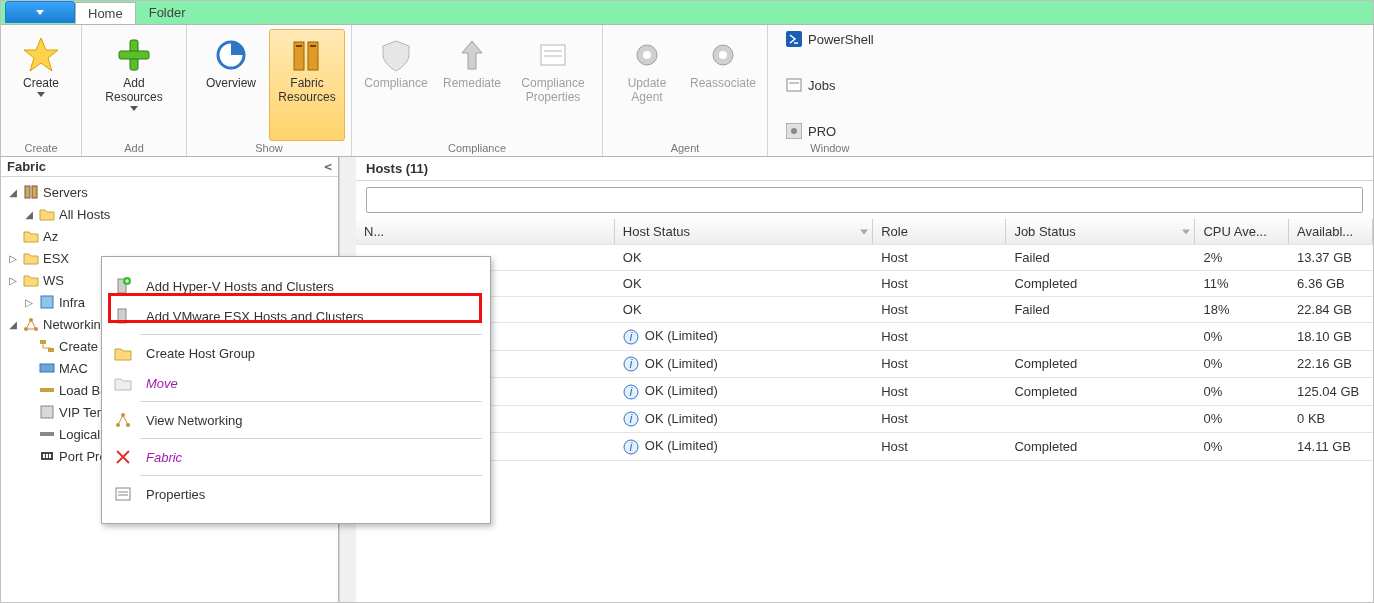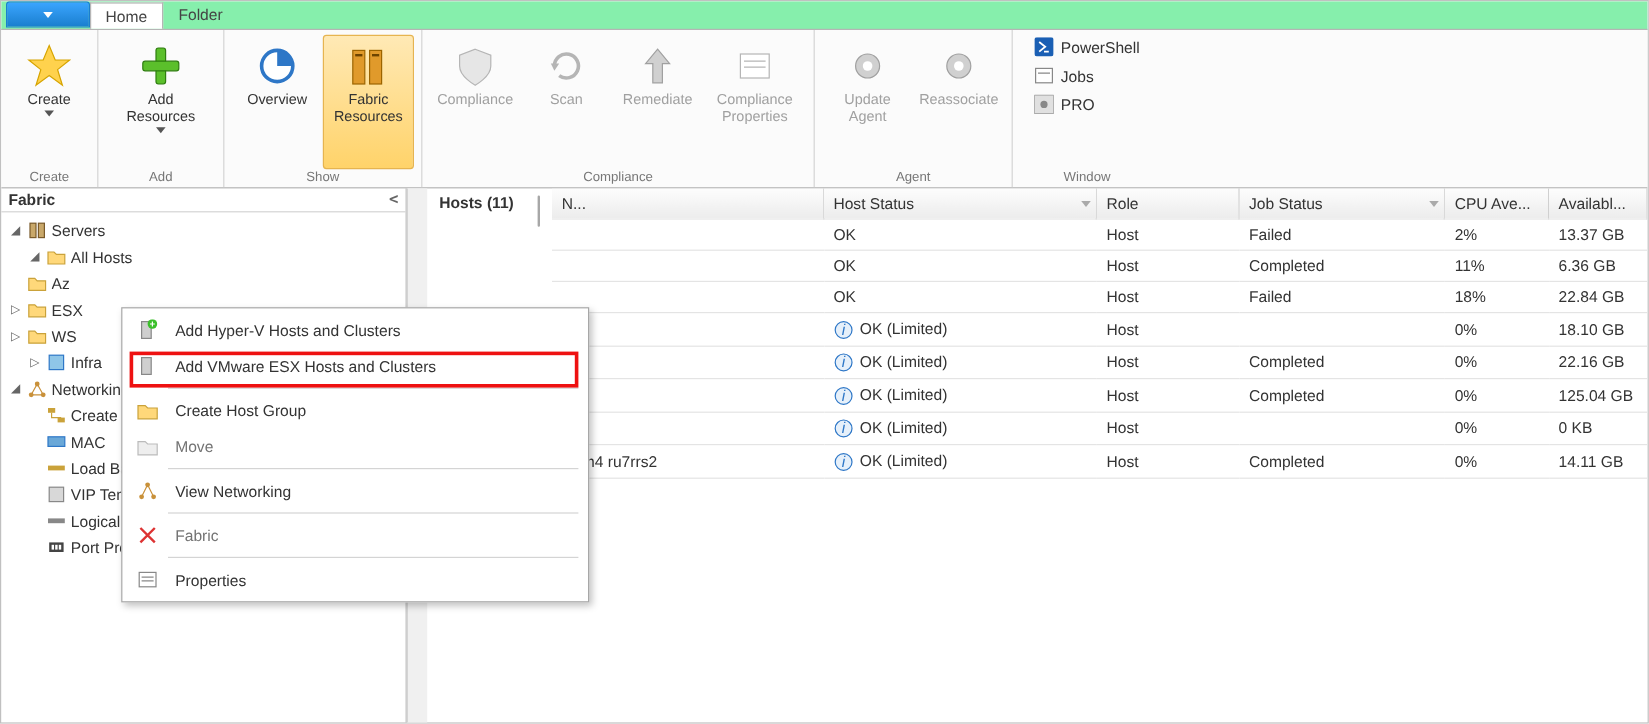--- a/index.html
+++ b/index.html
@@ -17,41 +17,41 @@
 .ribbon { height: 132px; background: #fbfbfb; border-bottom: 1px solid #b5b5b5; display: flex; }
 .ribbon-group { display: flex; flex-direction: column; border-right: 1px solid #d4d4d4; }
 .ribbon-group .items { flex: 1; display: flex; align-items: stretch; padding: 4px 6px 0 6px; }
 .ribbon-group .label { font-size: 11px; color: #777; text-align: center; padding: 1px 0 2px; }
 .rbtn { display: flex; flex-direction: column; align-items: center; justify-content: flex-start; width: 76px; padding: 4px 2px; border: 1px solid transparent; border-radius: 3px; text-align: center; }
 .rbtn.sel { background: linear-gradient(#ffe9b5,#ffd36a); border-color: #e6b450; }
 .rbtn.disabled span, .rbtn.disabled .ico svg path, .rbtn.disabled .ico svg rect, .rbtn.disabled { color: #a0a0a0; }
 .rbtn .ico { width: 42px; height: 42px; display: flex; align-items: center; justify-content: center; }
 .rbtn span { font-size: 12px; line-height: 14px; }
 .rbtn .caret { width: 0; height: 0; border-left: 4px solid transparent; border-right: 4px solid transparent; border-top: 5px solid #555; margin-top: 2px; }
-.win-col { display: flex; flex-direction: column; justify-content: flex-start; gap: 4px; padding: 0 8px; }
+.win-col { display: flex; flex-direction: column; justify-content: space-between; gap: 4px; padding: 0 8px; }
 .win-item { display: flex; align-items: center; gap: 6px; padding: 2px 4px; }
 .win-item svg { flex: 0 0 16px; }
 
 
 .workspace { display: flex; height: calc(603px - 24px - 132px); }
 
 
 .sidebar { width: 338px; border-right: 1px solid #b5b5b5; display: flex; flex-direction: column; }
 .sidebar-header { display: flex; align-items: center; justify-content: space-between; padding: 2px 6px; border-bottom: 1px solid #d4d4d4; font-weight: 600; }
 .collapse-btn { font-family: monospace; color: #666; }
 .tree { flex: 1; overflow: auto; padding: 4px 0; }
 .tree-row { display: flex; align-items: center; gap: 4px; padding: 2px 0 2px 6px; height: 22px; }
 .tree-row .tw { width: 12px; display: flex; justify-content: center; color: #666; font-size: 10px; }
 .tree-row.depth1 { padding-left: 22px; }
 .tree-row.depth2 { }
 .tree-row svg { flex: 0 0 16px; }
 .tree-row .label { white-space: nowrap; overflow: hidden; text-overflow: ellipsis; }
 
 
-.main { flex: 1; display: flex; }
+.main { flex: 1; display: flex; flex-direction: column; }
 .main-header { padding: 4px 10px; border-bottom: 1px solid #d4d4d4; font-weight: 600; }
 .filterbar { padding: 6px 10px; }
 .filterbar .filter { height: 26px; border: 1px solid #a7a7a7; border-radius: 2px; width: 100%; }
 .grid-scroll { flex: 1; overflow: hidden; }
 table.grid { width: 100%; border-collapse: collapse; }
 table.grid th, table.grid td { text-align: left; padding: 5px 8px; border-bottom: 1px solid #e4e4e4; font-size: 13px; }
 table.grid th { background: linear-gradient(#fdfdfd,#ececec); border-right: 1px solid #d0d0d0; color: #555; font-weight: 400; position: relative; }
 .th-filter { position: absolute; right: 4px; top: 50%; transform: translateY(-50%); width: 0; height: 0; border-left: 4px solid transparent; border-right: 4px solid transparent; border-top: 5px solid #aaa; }
 table.grid td { border-right: 1px solid transparent; }
 .col-name { width: 260px; }
@@ -59,23 +59,23 @@
 .col-role { width: 134px; }
 .col-job { width: 190px; }
 .col-cpu { width: 94px; }
 .col-avail { width: 84px; }
 .info-ic { display: inline-flex; vertical-align: middle; margin-right: 6px; }
 
 .scrollbar { width: 17px; background: #f0f0f0; border-left: 1px solid #d4d4d4; }
 .main-body { display: flex; flex: 1; }
 
 
-.ctxmenu { position: absolute; left: 100px; top: 255px; width: 390px; background: #fff; border: 1px solid #a7a7a7; box-shadow: 2px 3px 6px rgba(0,0,0,.25); padding: 3px 2px; z-index: 50; }
+.ctxmenu { position: absolute; left: 100px; top: 255px; width: 390px; background: #fff; border: 1px solid #a7a7a7; box-shadow: 2px 3px 6px rgba(0,0,0,.25); padding: 14px 2px; z-index: 50; }
 .ctxmenu .row { display: flex; align-items: center; height: 30px; padding: 0 8px; gap: 12px; }
-.ctxmenu .row.disabled span { color: #737373; }
+.ctxmenu .row.disabled span { color: #a21caf; font-style: italic; }
 .ctxmenu .ic { width: 22px; height: 22px; display: flex; align-items: center; justify-content: center; }
 .ctxmenu .sep { height: 1px; background: #d4d4d4; margin: 3px 6px 3px 36px; }
 .ctxmenu .hl { position: absolute; left: 6px; top: 36px; width: 374px; height: 30px; border: 3px solid #e11; pointer-events: none; }
 
 svg { display: block; }
 </style>
 </head>
 <body>
 
 <div class="tabstrip">
@@ -153,29 +153,20 @@
 
   <div class="ribbon-group">
     <div class="items">
       <div class="rbtn disabled">
         <span class="ico">
           <svg width="36" height="36">
               <path d="M18 4 L31 9 V18 C31 27 18 34 18 34 C18 34 5 27 5 18 V9 Z" fill="#e6e6e6" stroke="#b5b5b5"></path>
             </svg>
         </span>
         <span>Compliance</span>
-      </div>
-      <div class="rbtn disabled">
-        <span class="ico">
-          <svg width="36" height="36">
-              <path d="M8 18 A10 10 0 1 1 12 26" fill="none" stroke="#b5b5b5" stroke-width="3"></path>
-              <polygon points="5,16 12,16 8,22" fill="#b5b5b5"></polygon>
-            </svg>
-        </span>
-        <span>Scan</span>
       </div>
       <div class="rbtn disabled">
         <span class="ico">
           <svg width="36" height="36">
               <polygon points="18,4 28,16 22,16 22,32 14,32 14,16 8,16" fill="#d0d0d0" stroke="#a0a0a0"></polygon>
             </svg>
         </span>
         <span>Remediate</span>
       </div>
       <div class="rbtn disabled" style="width:86px">

